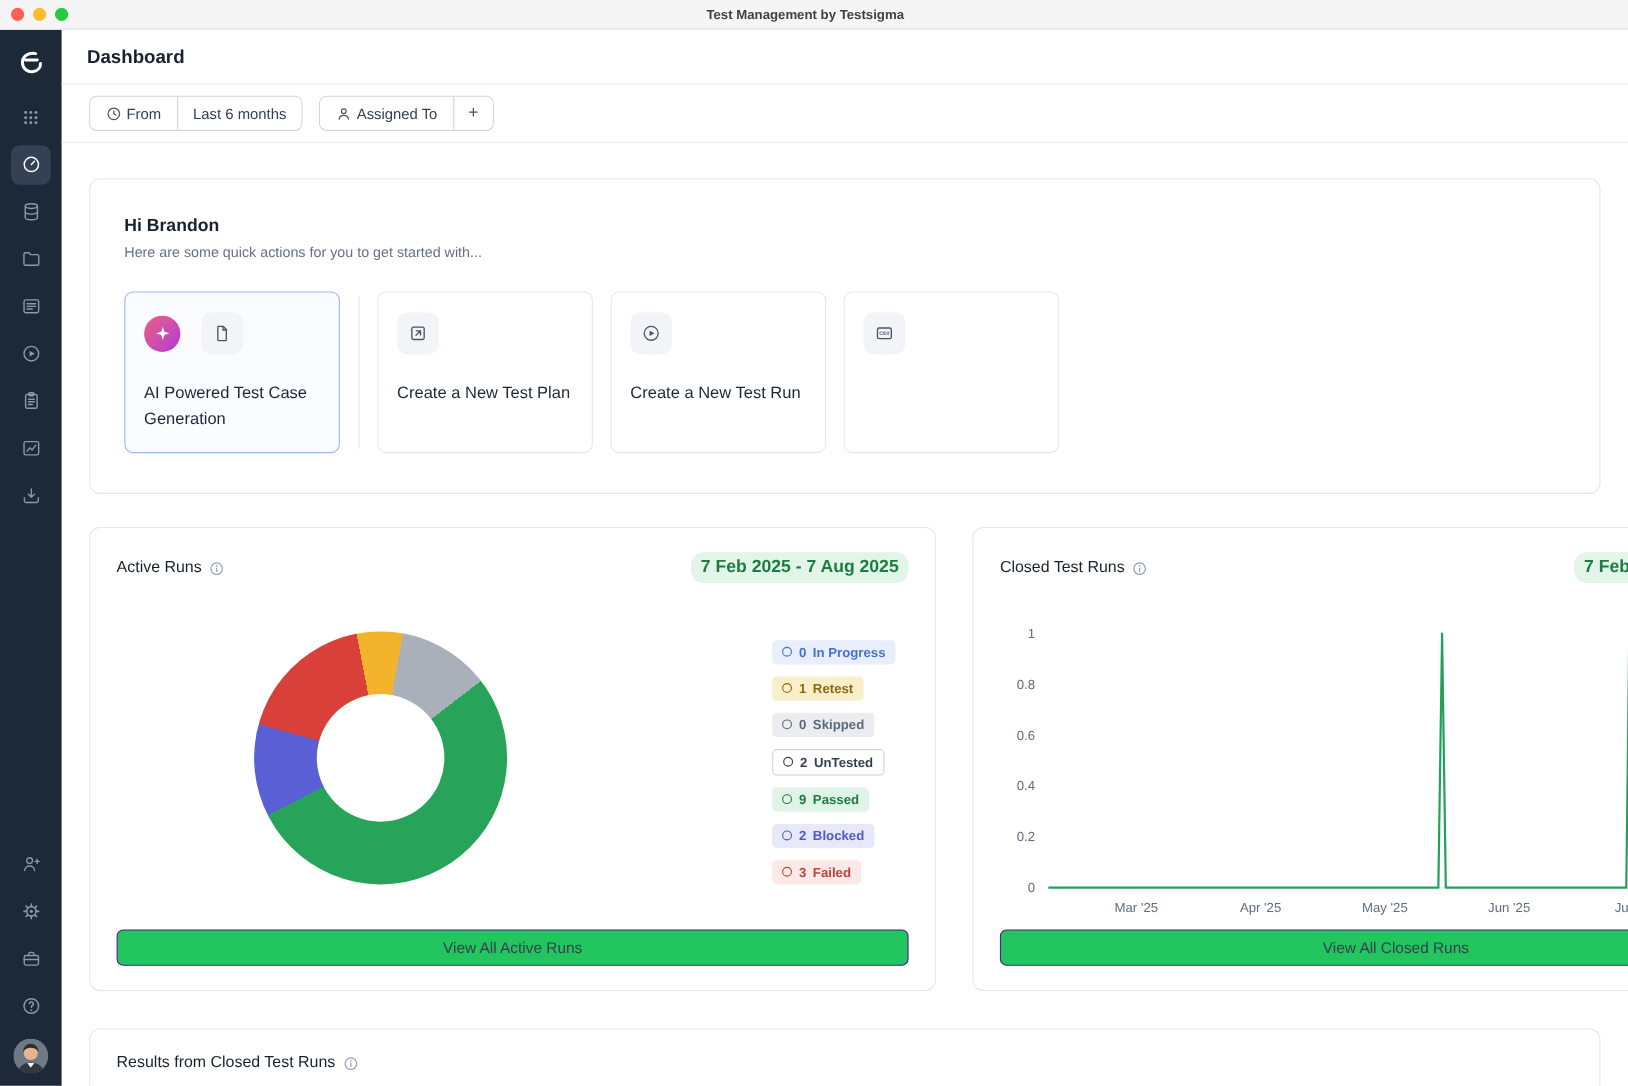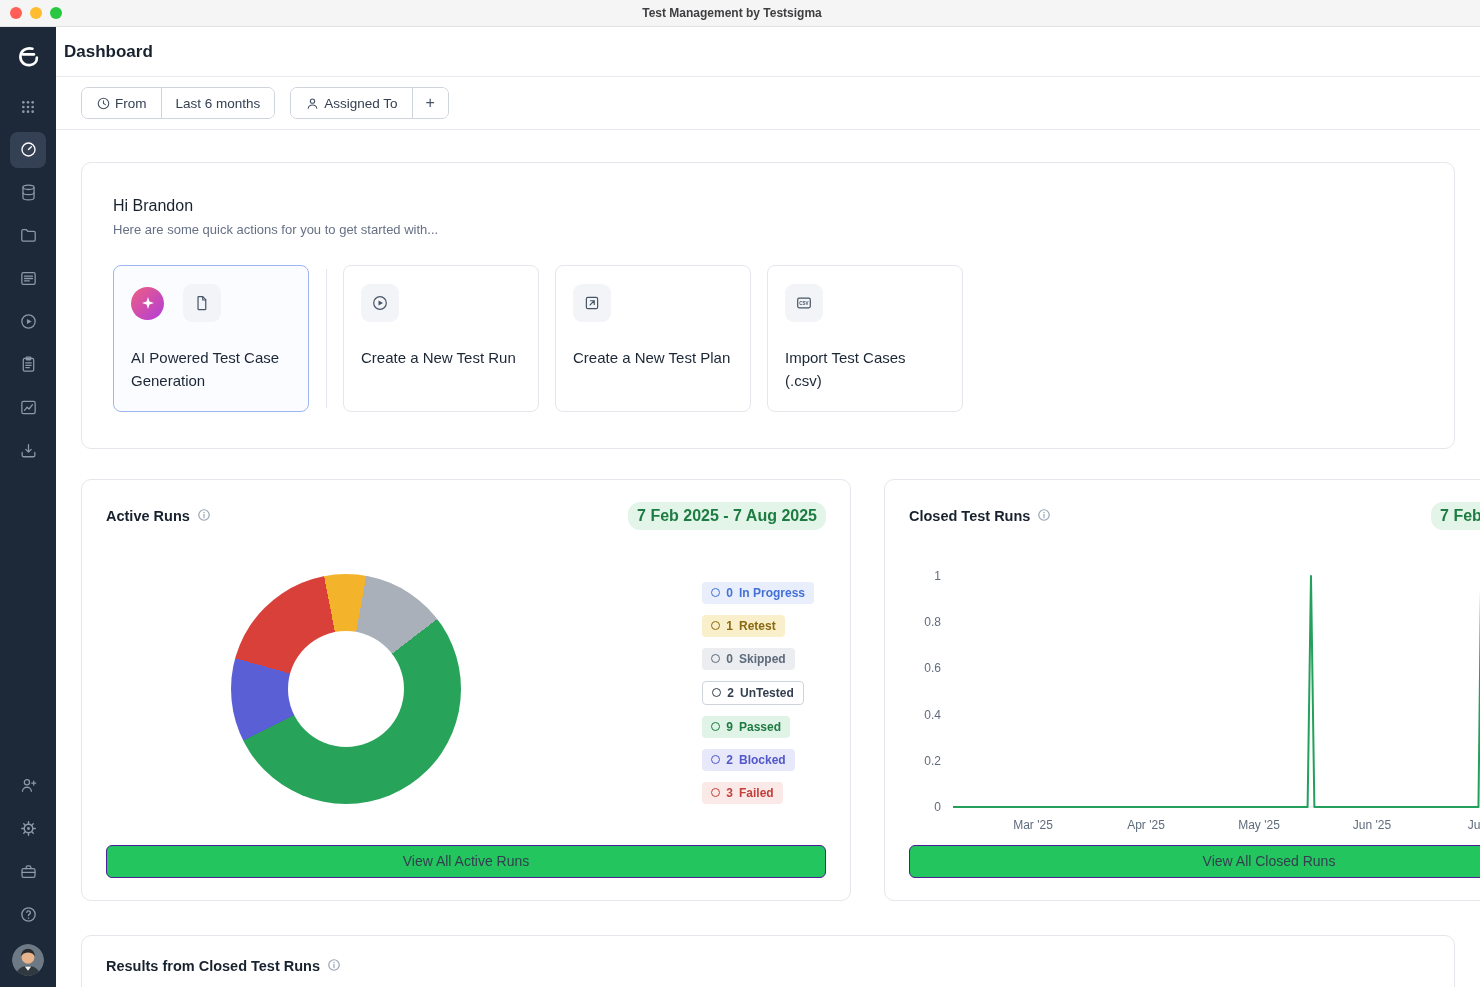--- a/index.html
+++ b/index.html
@@ -10,44 +10,44 @@
   .light.red{background:#ff5f57}.light.yellow{background:#febc2e}.light.green{background:#28c840}
   .tb-title{position:absolute;left:0;right:16px;text-align:center;font-size:12px;font-weight:bold;color:#3f3f41}
   .app{display:flex;height:961px}
   .sidebar{width:56px;background:#1d2939;flex-shrink:0;display:flex;flex-direction:column;align-items:center;padding:10px 0 12px}
   .side-logo{width:40px;height:40px;display:flex;align-items:center;justify-content:center;margin-bottom:8px;cursor:pointer}
   .side-icon{width:36px;height:36px;border-radius:8px;display:flex;align-items:center;justify-content:center;color:#8d98a9;margin:3.5px 0;cursor:pointer}
   .side-icon.active{background:#344054;color:#fff}
   .side-spacer{flex:1}
   .avatar-btn{width:32px;height:32px;border-radius:50%;overflow:hidden;margin-top:8px;cursor:pointer}
   .main{flex:1;display:flex;flex-direction:column;min-width:0}
-  .page-header{height:49px;border-bottom:1px solid #e7eaee;display:flex;align-items:center;padding:0 8px;flex-shrink:0}
+  .page-header{height:49px;border-bottom:1px solid #e7eaee;display:flex;align-items:center;padding:0 23px;flex-shrink:0}
   .page-title{font-size:17px;font-weight:bold;color:#18222e}
   .filter-bar{height:52px;border-bottom:1px solid #e7eaee;display:flex;align-items:center;gap:15px;padding:0 25px;flex-shrink:0}
   .seg-group{display:flex;align-items:stretch;border:1px solid #cfd4dc;border-radius:7px;background:#fff;overflow:hidden}
   .seg{display:flex;align-items:center;gap:4px;padding:0 14px;height:30px;font-size:13.5px;color:#344054;cursor:pointer;background:#fff}
   .seg + .seg{border-left:1px solid #cfd4dc}
   .seg.plus{padding:0 13px;font-size:16px;color:#475467}
   .content{flex:1;overflow:hidden;padding:32px 25px 0 25px}
   .card{border:1px solid #e4e7ec;border-radius:10px;background:#fff}
   .welcome{padding:34px 31px 36px}
-  .greeting{font-size:16px;font-weight:normal;color:#18222e}
+  .greeting{font-size:16px;font-weight:bold;color:#18222e}
   .subtitle{font-size:13px;color:#667085;margin-top:7px}
   .actions{display:flex;align-items:stretch;margin-top:28px}
   .action-card{width:196px;min-height:146px;border:1px solid #e4e7ec;border-radius:8px;padding:18px 17px;cursor:pointer;background:#fff;margin-right:16px;box-sizing:border-box}
   .action-card.ai{border-color:#9db5f2;background:#fbfcff}
   .v-div{width:1px;background:#e4e7ec;margin:4px 16px 4px 1px}
   .icon-row{display:flex;align-items:center;gap:19px}
   .icon-box{width:38px;height:38px;border-radius:9px;background:#f2f4f7;color:#475467;display:flex;align-items:center;justify-content:center}
   .ai-orb{width:33px;height:33px;border-radius:50%;background:linear-gradient(135deg,#ee5f82,#b13cd9);display:flex;align-items:center;justify-content:center}
   .action-label{font-size:15px;color:#1c2736;margin-top:24px;line-height:1.55}
   .charts-row{display:flex;gap:33px;margin-top:30px}
   .panel{width:770px;height:422px;flex-shrink:0;position:relative;padding:22px 24px;box-sizing:border-box}
   .panel-head{display:flex;align-items:center;justify-content:space-between}
-  .panel-title{display:flex;align-items:flex-start;gap:7px;font-size:14.5px;font-weight:bold;color:#18222e}
+  .panel-title{display:flex;align-items:flex-end;gap:7px;font-size:14.5px;font-weight:normal;color:#18222e}
   .date-badge{background:#e3f4e8;color:#1d7c41;font-size:16px;font-weight:bold;padding:5px 9px;border-radius:12px;white-space:nowrap}
   .active-body{display:flex;align-items:flex-start;margin-top:42px}
   .donut{width:230px;height:230px;border-radius:50%;position:relative;margin-left:125px;margin-top:2px}
   .donut::after{content:"";position:absolute;inset:57px;border-radius:50%;background:#fff}
   .legend{display:flex;flex-direction:column;align-items:flex-start;gap:11px;margin-left:auto;margin-right:12px;margin-top:10px}
   .badge{display:inline-flex;align-items:center;gap:6px;padding:4px 9px;border-radius:4px;font-size:12px;font-weight:bold;cursor:pointer;white-space:nowrap}
   .badge .dot{width:9px;height:9px;border-radius:50%;border:1.5px solid currentColor;box-sizing:border-box}
   .b-inprogress{background:#e8eefb;color:#4471d5}
   .b-retest{background:#faefcb;color:#8a6a10}
   .b-skipped{background:#ebedf1;color:#5d6a7a}
@@ -246,51 +246,50 @@
             </div>
             <div class="action-label">AI Powered Test Case Generation</div>
           </div>
 
           <div class="v-div"></div>
 
 
           <div class="action-card">
             <div class="icon-row">
               <span class="icon-box">
+                <svg width="18" height="18" viewBox="0 0 24 24" fill="none" stroke="currentColor" stroke-width="1.6" stroke-linecap="round" stroke-linejoin="round">
+                    <rect x="4.5" y="4.5" width="15" height="15" rx="2"></rect>
+                    <path d="M10 9h5v5M15 9l-5.5 5.5"></path>
+                  </svg>
+              </span>
+            </div>
+            <div class="action-label">Create a New Test Plan</div>
+          </div>
+
+          <div class="action-card">
+            <div class="icon-row">
+              <span class="icon-box">
                 <svg width="18" height="18" viewBox="0 0 24 24" fill="none" stroke="currentColor" stroke-width="1.6">
                     <circle cx="12" cy="12" r="8.4"></circle>
                     <path d="M10 8.8L16 12l-6 3.2z" fill="currentColor" stroke="none"></path>
                   </svg>
               </span>
             </div>
             <div class="action-label">Create a New Test Run</div>
-          </div>
-
-          <div class="action-card">
-            <div class="icon-row">
-              <span class="icon-box">
-                <svg width="18" height="18" viewBox="0 0 24 24" fill="none" stroke="currentColor" stroke-width="1.6" stroke-linecap="round" stroke-linejoin="round">
-                    <rect x="4.5" y="4.5" width="15" height="15" rx="2"></rect>
-                    <path d="M10 9h5v5M15 9l-5.5 5.5"></path>
-                  </svg>
-              </span>
-            </div>
-            <div class="action-label">Create a New Test Plan</div>
           </div>
 
           <div class="action-card">
             <div class="icon-row">
               <span class="icon-box">
                 <svg width="18" height="18" viewBox="0 0 24 24" fill="none" stroke="currentColor" stroke-width="1.6">
                     <rect x="3.6" y="5.6" width="16.8" height="12.8" rx="2"></rect>
                     <text x="12" y="14.4" font-size="6" font-weight="bold" text-anchor="middle" fill="currentColor" stroke="none" font-family="Liberation Sans, sans-serif">CSV</text>
                   </svg>
               </span>
             </div>
-            <div class="action-label">Import Test Cases (.csv)</div>
           </div>
 
         </div>
       </div>
 
       <div class="charts-row">
 
         <div class="card panel">
           <div class="panel-head">
             <div class="panel-title">

